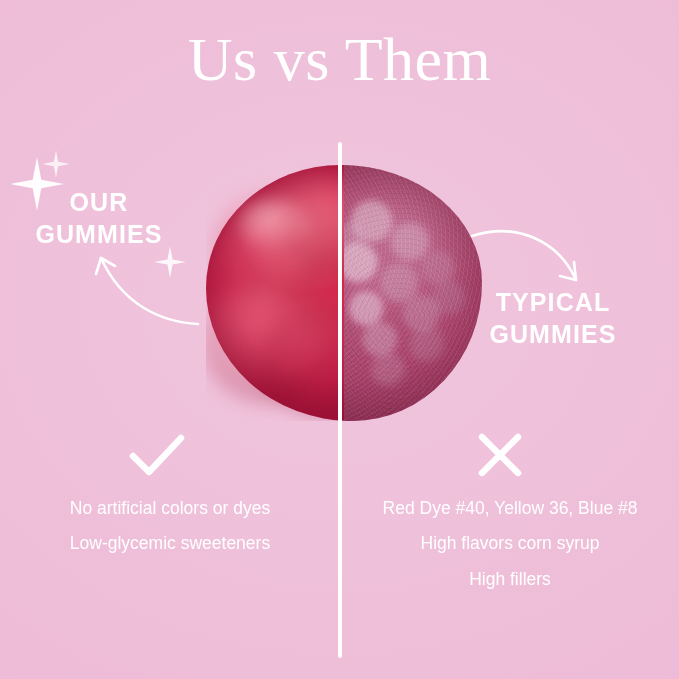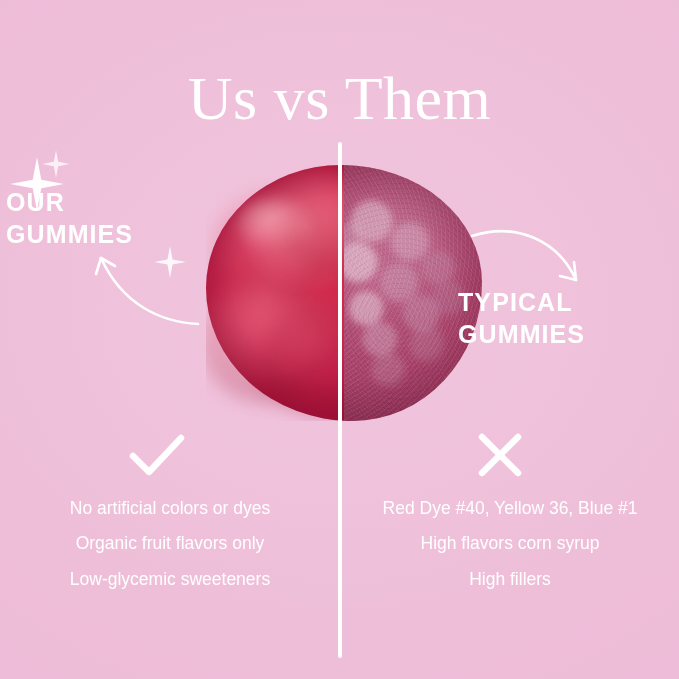--- a/index.html
+++ b/index.html
@@ -29,21 +29,20 @@
     top: 28px;
     left: 0;
     width: 679px;
     text-align: center;
     font-family: "Liberation Serif", serif;
     font-size: 62px;
     line-height: 1.0;
     font-weight: 400;
     color: #ffffff;
     letter-spacing: 0.5px;
-    margin-top: 39px;
   }
 
   
   .divider {
     position: absolute;
     left: 338px;
     top: 142px;
     width: 4px;
     height: 516px;
     background: #ffffff;
@@ -155,20 +154,21 @@
   }
 
   
   .side-label {
     position: absolute;
     font-size: 25px;
     font-weight: 700;
     line-height: 1.28;
     color: #ffffff;
     letter-spacing: 1.1px;
+    text-align: center;
   }
   .side-label.left  { left: 6px;  top: 186px; width: 186px; }
   .side-label.right { left: 458px; top: 286px; width: 190px; }
 
   
   .sparkle {
     position: absolute;
     background: #ffffff;
     clip-path: polygon(50% 0%, 58% 42%, 100% 50%, 58% 58%, 50% 100%, 42% 58%, 0% 50%, 42% 42%);
     filter: blur(1.4px);
@@ -267,23 +267,22 @@
     <path d="M5 24 L 21 40 L 53 6" fill="none" stroke="#ffffff" stroke-width="6.5" stroke-linecap="round" stroke-linejoin="round"></path>
   </svg>
 
   <svg class="mark cross" width="48" height="46" viewBox="0 0 48 46">
     <path d="M6 5 L 42 41" fill="none" stroke="#ffffff" stroke-width="6.5" stroke-linecap="round"></path>
     <path d="M42 5 L 6 41" fill="none" stroke="#ffffff" stroke-width="6.5" stroke-linecap="round"></path>
   </svg>
 
   <div class="list left">
     <div class="row">No artificial colors or dyes</div>
-    <div class="row">Organic fruit flavors only</div>
     <div class="row">Low-glycemic sweeteners</div>
   </div>
 
   <div class="list right">
-    <div class="row">Red Dye #40, Yellow 36, Blue #1</div>
+    <div class="row">Red Dye #40, Yellow 36, Blue #8</div>
     <div class="row">High flavors corn syrup</div>
     <div class="row">High fillers</div>
   </div>
 
 </div>
 
 </body></html>

